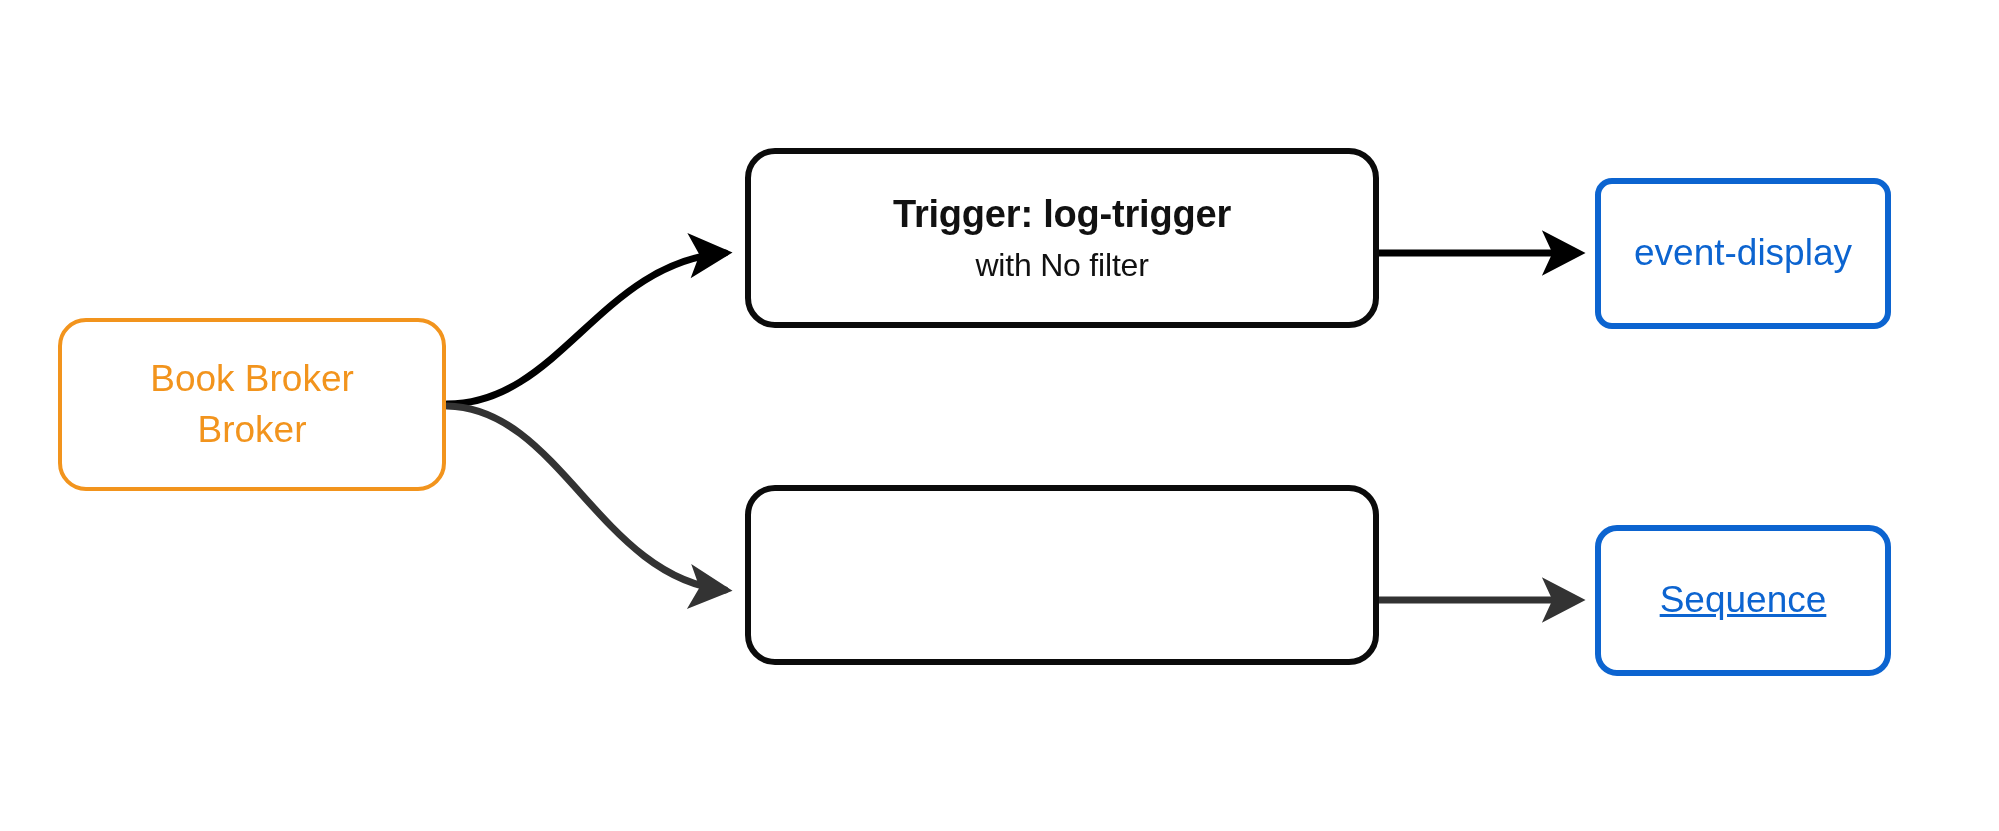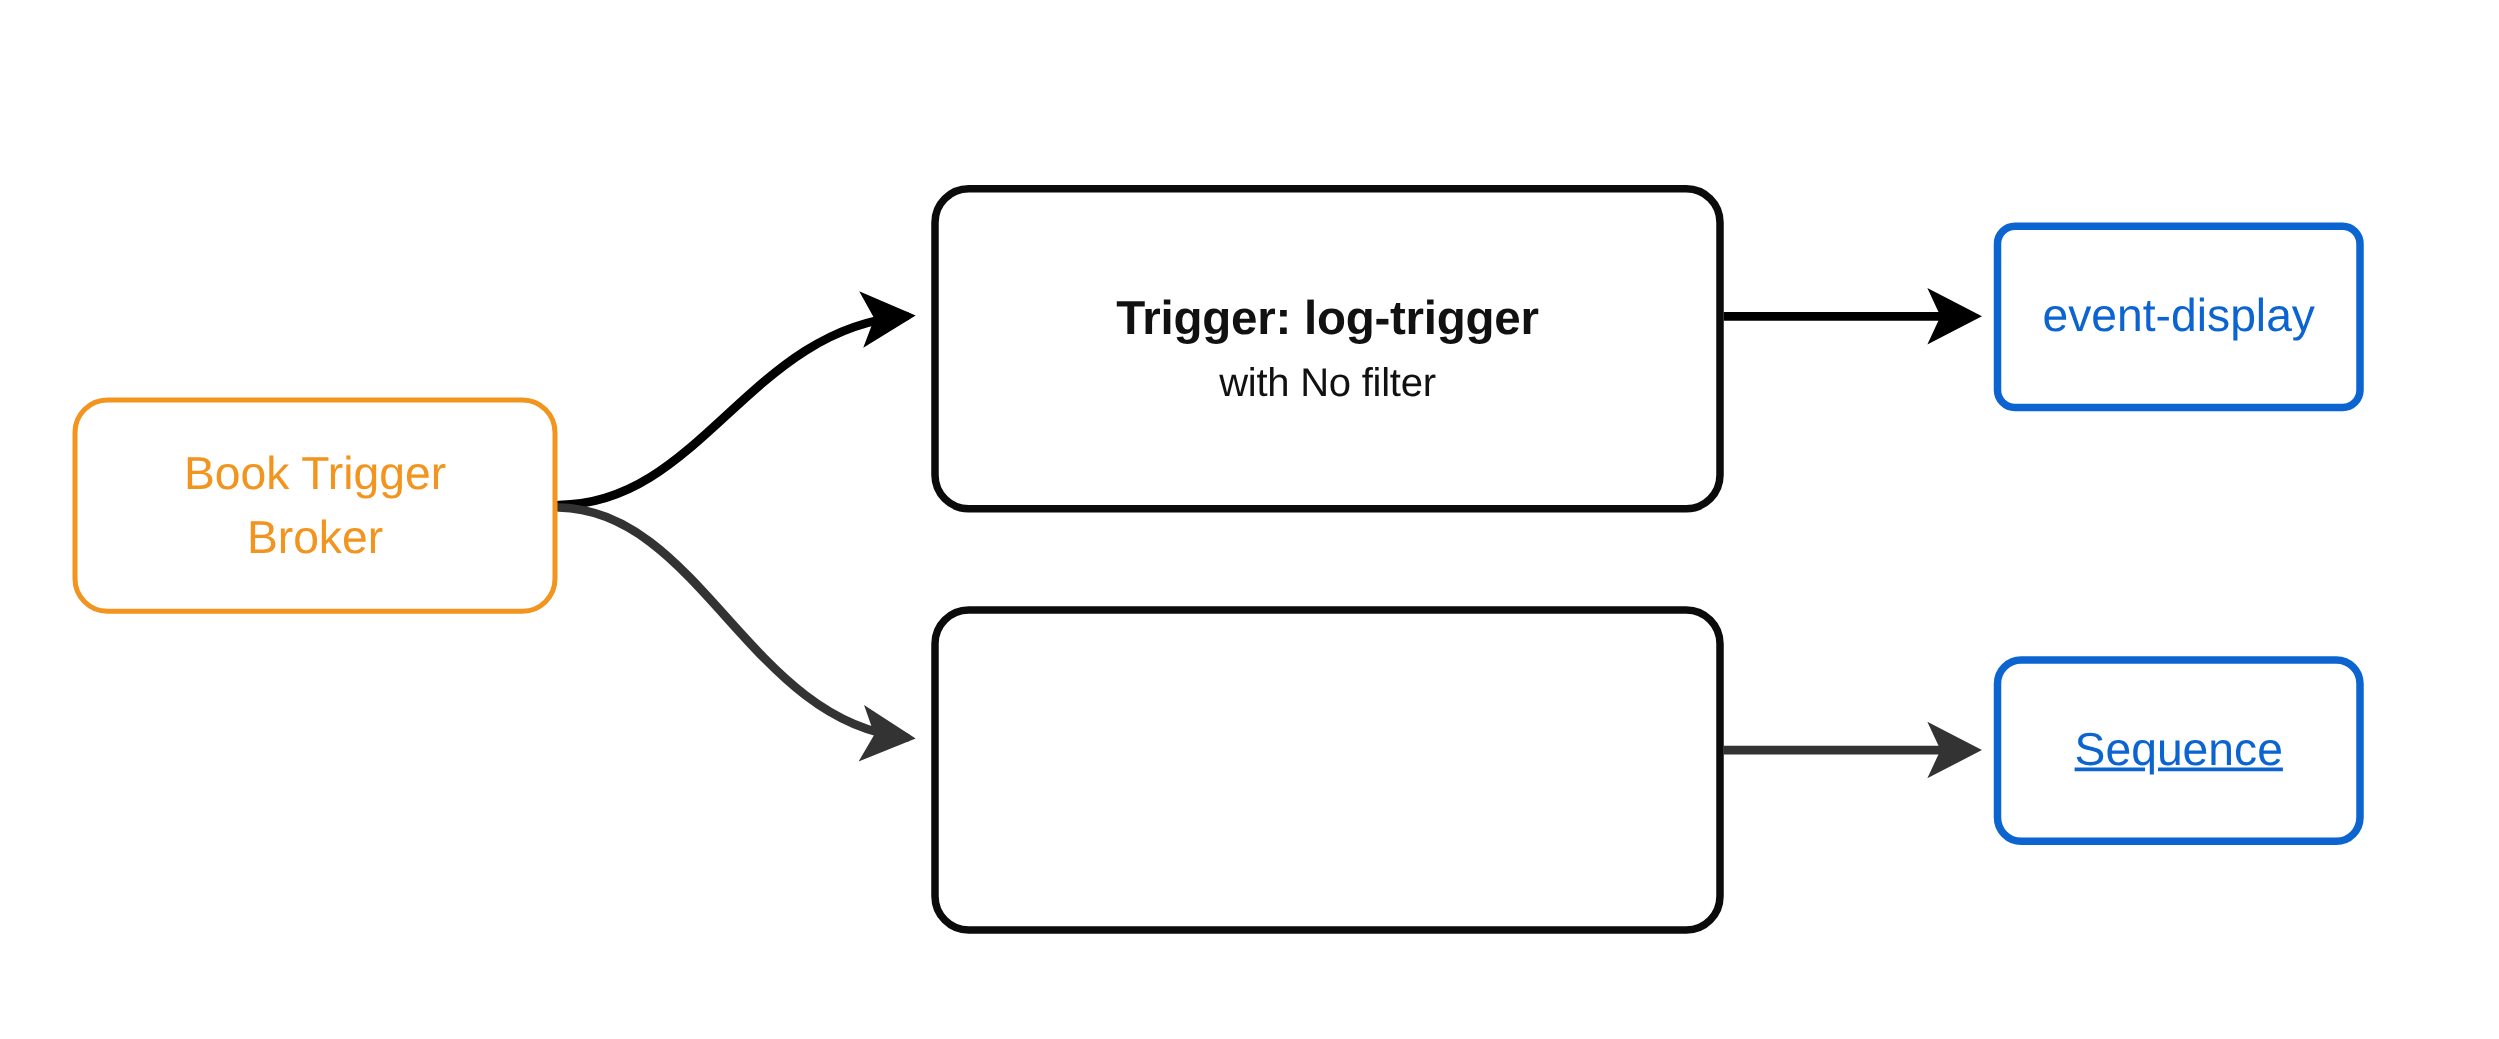--- a/index.html
+++ b/index.html
@@ -53,21 +53,21 @@
   .node-broker .line {
     display: block;
     white-space: nowrap;
     padding: 2px 0;
   }
 
   
   .node-trigger {
     left: 745px;
     width: 634px;
-    height: 262px;
+    height: 180px;
     border: 6px solid #0b0b0b;
     border-radius: 30px;
     color: #111111;
   }
   .node-trigger.top { top: 148px; }
   .node-trigger.bottom { top: 485px; }
   .node-trigger .title {
     display: block;
     font-size: 38px;
     font-weight: 700;
@@ -119,21 +119,21 @@
     <path d="M 447 404 C 560 404, 600 262, 725 253" fill="none" stroke="#000000" stroke-width="7" stroke-linecap="round" marker-end="url(#arrow-black)"></path>
 
     <path d="M 447 406 C 560 408, 600 578, 725 590" fill="none" stroke="#333333" stroke-width="7" stroke-linecap="round" marker-end="url(#arrow-gray)"></path>
 
     <path d="M 1379 253 L 1578 253" fill="none" stroke="#000000" stroke-width="7" stroke-linecap="butt" marker-end="url(#arrow-black)"></path>
 
     <path d="M 1379 600 L 1578 600" fill="none" stroke="#333333" stroke-width="7" stroke-linecap="butt" marker-end="url(#arrow-gray)"></path>
   </svg>
 
   <div class="node node-broker">
-    <span class="line">Book Trigger</span>
+    <span class="line">Book Broker</span>
     <span class="line">Broker</span>
   </div>
 
   <div class="node node-trigger top">
     <span class="title">Trigger: log-trigger</span>
     <span class="subtitle">with No filter</span>
   </div>
 
   <div class="node node-trigger bottom">
   </div>

